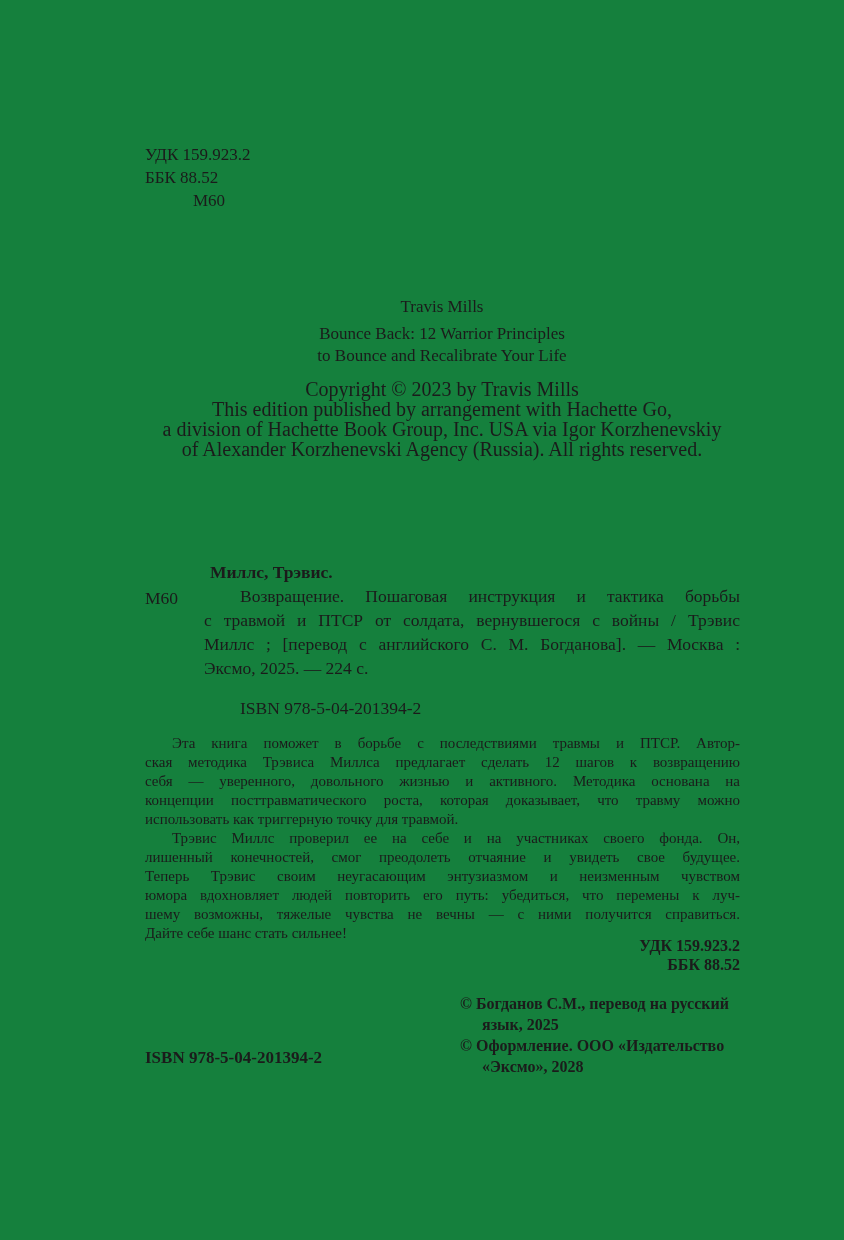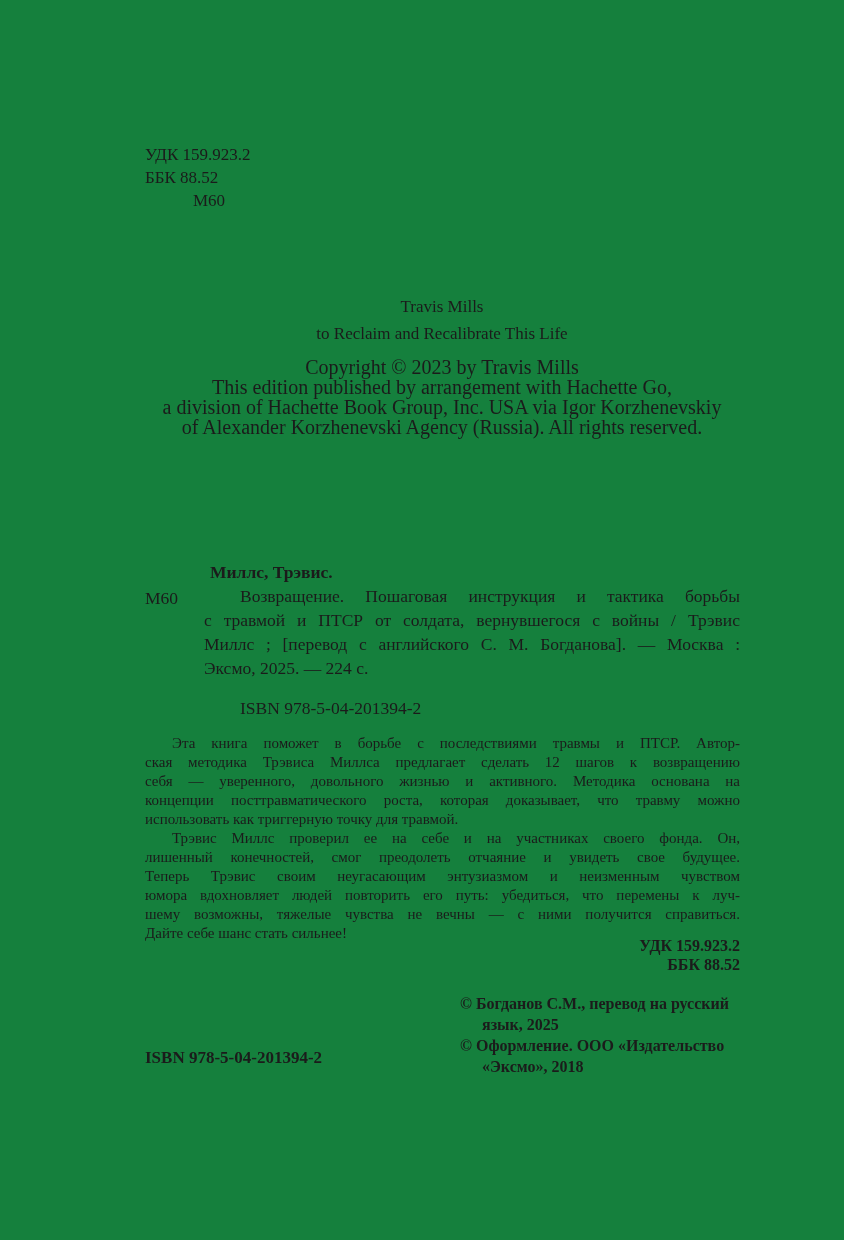--- a/index.html
+++ b/index.html
@@ -68,21 +68,22 @@
 <div class="page">
 
   <div class="top-codes">
     <div>УДК 159.923.2</div>
     <div>ББК 88.52</div>
     <div class="m60-top">М60</div>
   </div>
 
   <div class="original-block">
     <div class="orig-author">Travis Mills</div>
-    <div>to Reclaim and Recalibrate This Life</div>
+    <div>Bounce Back: 12 Warrior Principles</div>
+    <div>to Bounce and Recalibrate Your Life</div>
     <div class="copyright-lines">
       <div>Copyright © 2023 by Travis Mills</div>
       <div>This edition published by arrangement with Hachette Go,</div>
       <div>a division of Hachette Book Group, Inc. USA via Igor Korzhenevskiy</div>
       <div>of Alexander Korzhenevski Agency (Russia). All rights reserved.</div>
     </div>
   </div>
 
   <div class="catalog">
     <div class="m60-side">М60</div>
@@ -112,18 +113,18 @@
 
   <div class="bottom-codes">
     <div>УДК 159.923.2</div>
     <div>ББК 88.52</div>
   </div>
 
   <div class="credits">
     <div>© Богданов С.М., перевод на русский</div>
     <div class="cont">язык, 2025</div>
     <div>© Оформление. ООО «Издательство</div>
-    <div class="cont">«Эксмо», 2018</div>
+    <div class="cont">«Эксмо», 2028</div>
   </div>
 
   <div class="isbn-bottom">ISBN 978-5-04-201394-2</div>
 
 </div>
 
 </body></html>

